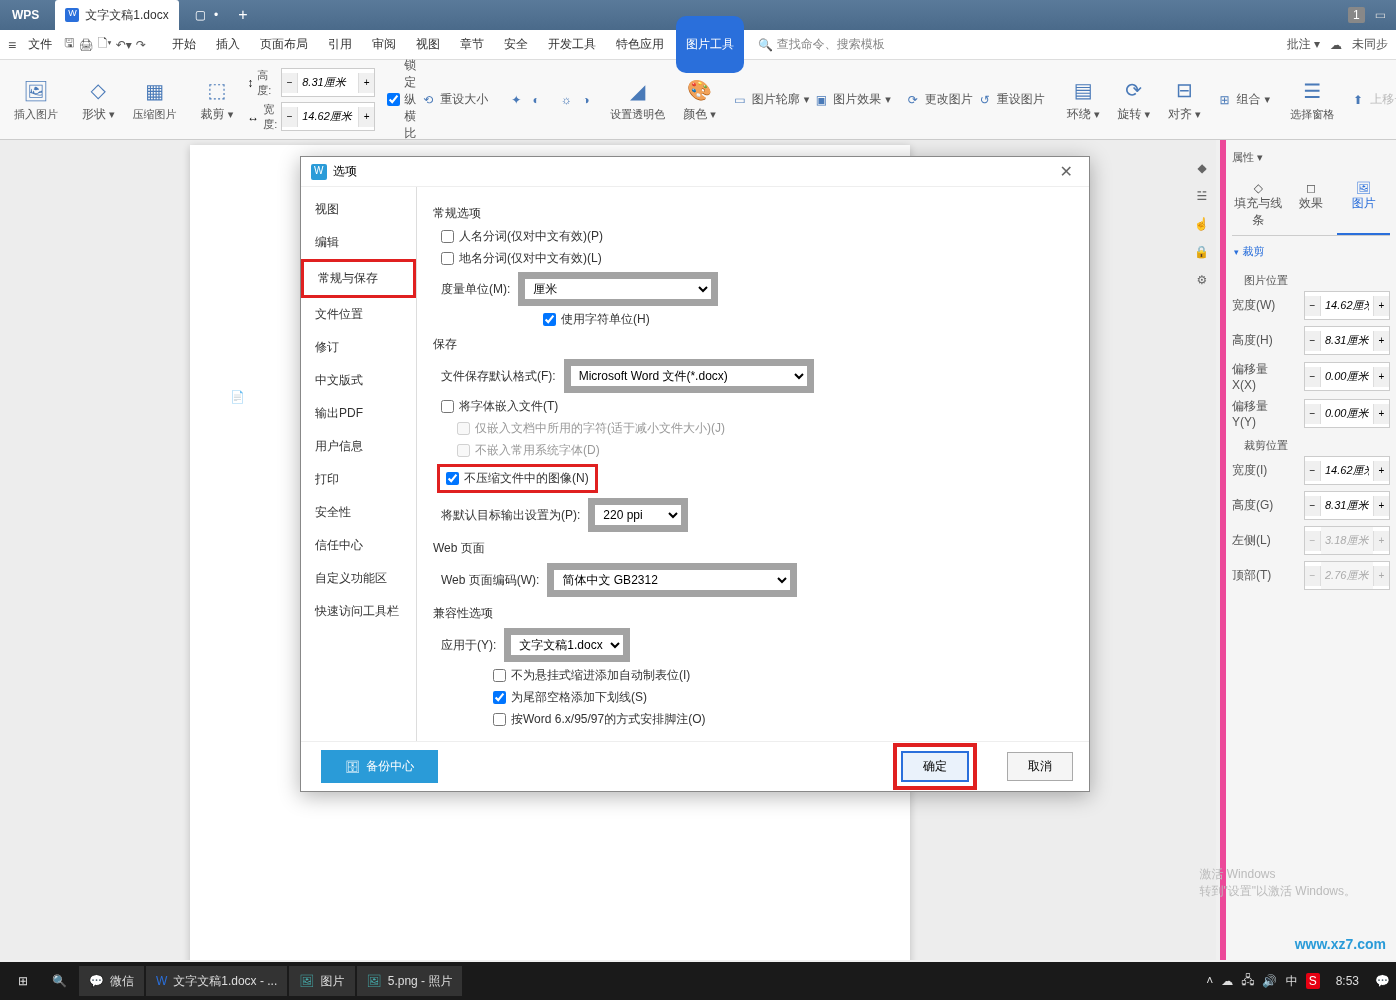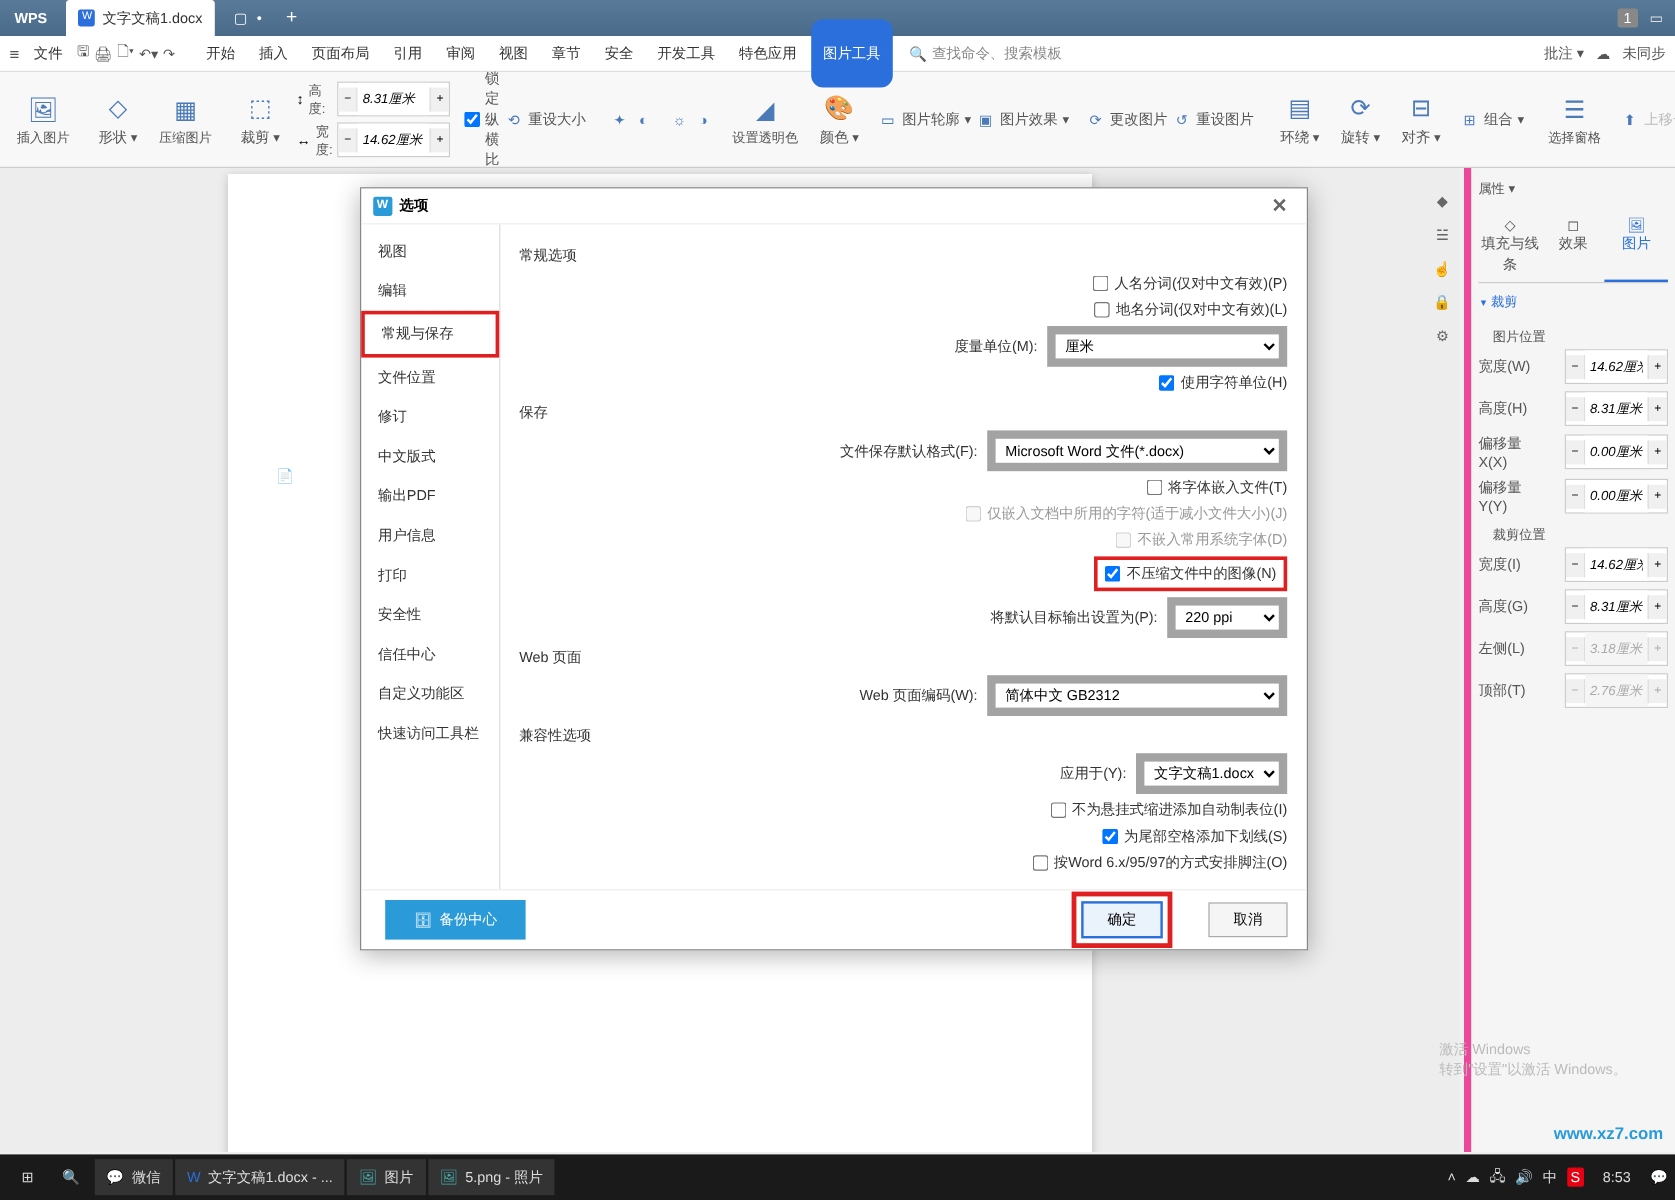--- a/index.html
+++ b/index.html
@@ -49,31 +49,31 @@
 .sp-row{display:flex; align-items:center; justify-content:space-between; padding:3px 0; gap:4px;}
 .sp-row .lbl{flex:0 0 58px; color:#555;}
 .sp-row .spin-wrap input{width:52px;}
 .sp-row.disabled{color:#aaa;}
 .sp-row.disabled input{color:#aaa; background:#f5f5f5;}
 .vtoolbar{position:absolute; top:150px; right:180px; width:28px; display:flex; flex-direction:column; gap:8px; align-items:center; padding-top:8px;}
 .vtoolbar .vt{width:20px; height:20px; display:flex; align-items:center; justify-content:center; color:#666; cursor:pointer;}
 
 
 .dialog{position:absolute; left:300px; top:156px; width:790px; height:636px; background:#fff; border:1px solid #888; box-shadow:0 4px 20px rgba(0,0,0,.3);}
-.dialog .dlg-title{height:30px; display:flex; align-items:center; padding:0 10px; border-bottom:1px solid #eee;font-weight:bold;}
+.dialog .dlg-title{height:30px; display:flex; align-items:center; padding:0 10px; border-bottom:1px solid #eee;}
 .dialog .dlg-title .dt-icon{width:16px; height:16px; background:#2a9bd8; border-radius:2px; margin-right:6px; position:relative;}
 .dialog .dlg-title .dt-icon::after{content:"W"; color:#fff; font-size:10px; position:absolute; left:3px; top:1px;}
 .dialog .dlg-close{margin-left:auto; font-size:16px; color:#666; cursor:pointer; padding:0 6px;}
 .dialog .dlg-body{display:flex; height:calc(100% - 80px);}
 .dialog .dlg-side{width:116px; border-right:1px solid #ddd; padding:6px 0;}
 .dlg-side .ds-item{padding:8px 14px; font-size:12px; color:#333; cursor:pointer;}
 .dlg-side .ds-item.highlighted{border:3px solid #e02020;}
 .dialog .dlg-content{flex:1; padding:10px 16px; overflow-y:auto; position:relative;}
 .dlg-content .sect-hdr{font-size:12px; color:#333; margin:8px 0 6px 0;}
-.dlg-content .row{display:flex; align-items:center; margin:5px 0 5px 8px; gap:8px; font-size:12px; color:#333;justify-content:flex-end;}
+.dlg-content .row{display:flex; align-items:center; margin:5px 0 5px 8px; gap:8px; font-size:12px; color:#333;}
 .dlg-content .row.indent{margin-left:24px;}
 .dlg-content .row.indent2{margin-left:60px;}
 .dlg-content .row.disabled{color:#999;}
 .dlg-content .row label{display:flex; align-items:center; gap:5px;}
 .dlg-content select{border:7px solid #a3a3a3; background:#fff; padding:2px 4px; font-size:12px; min-width:100px;}
 .dlg-content .select-wide{width:250px;}
 .dlg-content .red-box{border:3px solid #e02020; display:inline-flex; padding:3px 6px;}
 .dlg-foot{position:absolute; left:0; right:0; bottom:0; height:50px; border-top:1px solid #eee; display:flex; align-items:center; padding:0 16px;}
 .dlg-backup{background:#2a9bd8; color:#fff; padding:8px 24px; display:flex; align-items:center; gap:6px; cursor:pointer; margin-left:4px;}
 .dlg-foot .btns{margin-left:auto; display:flex; gap:30px; align-items:center;}

